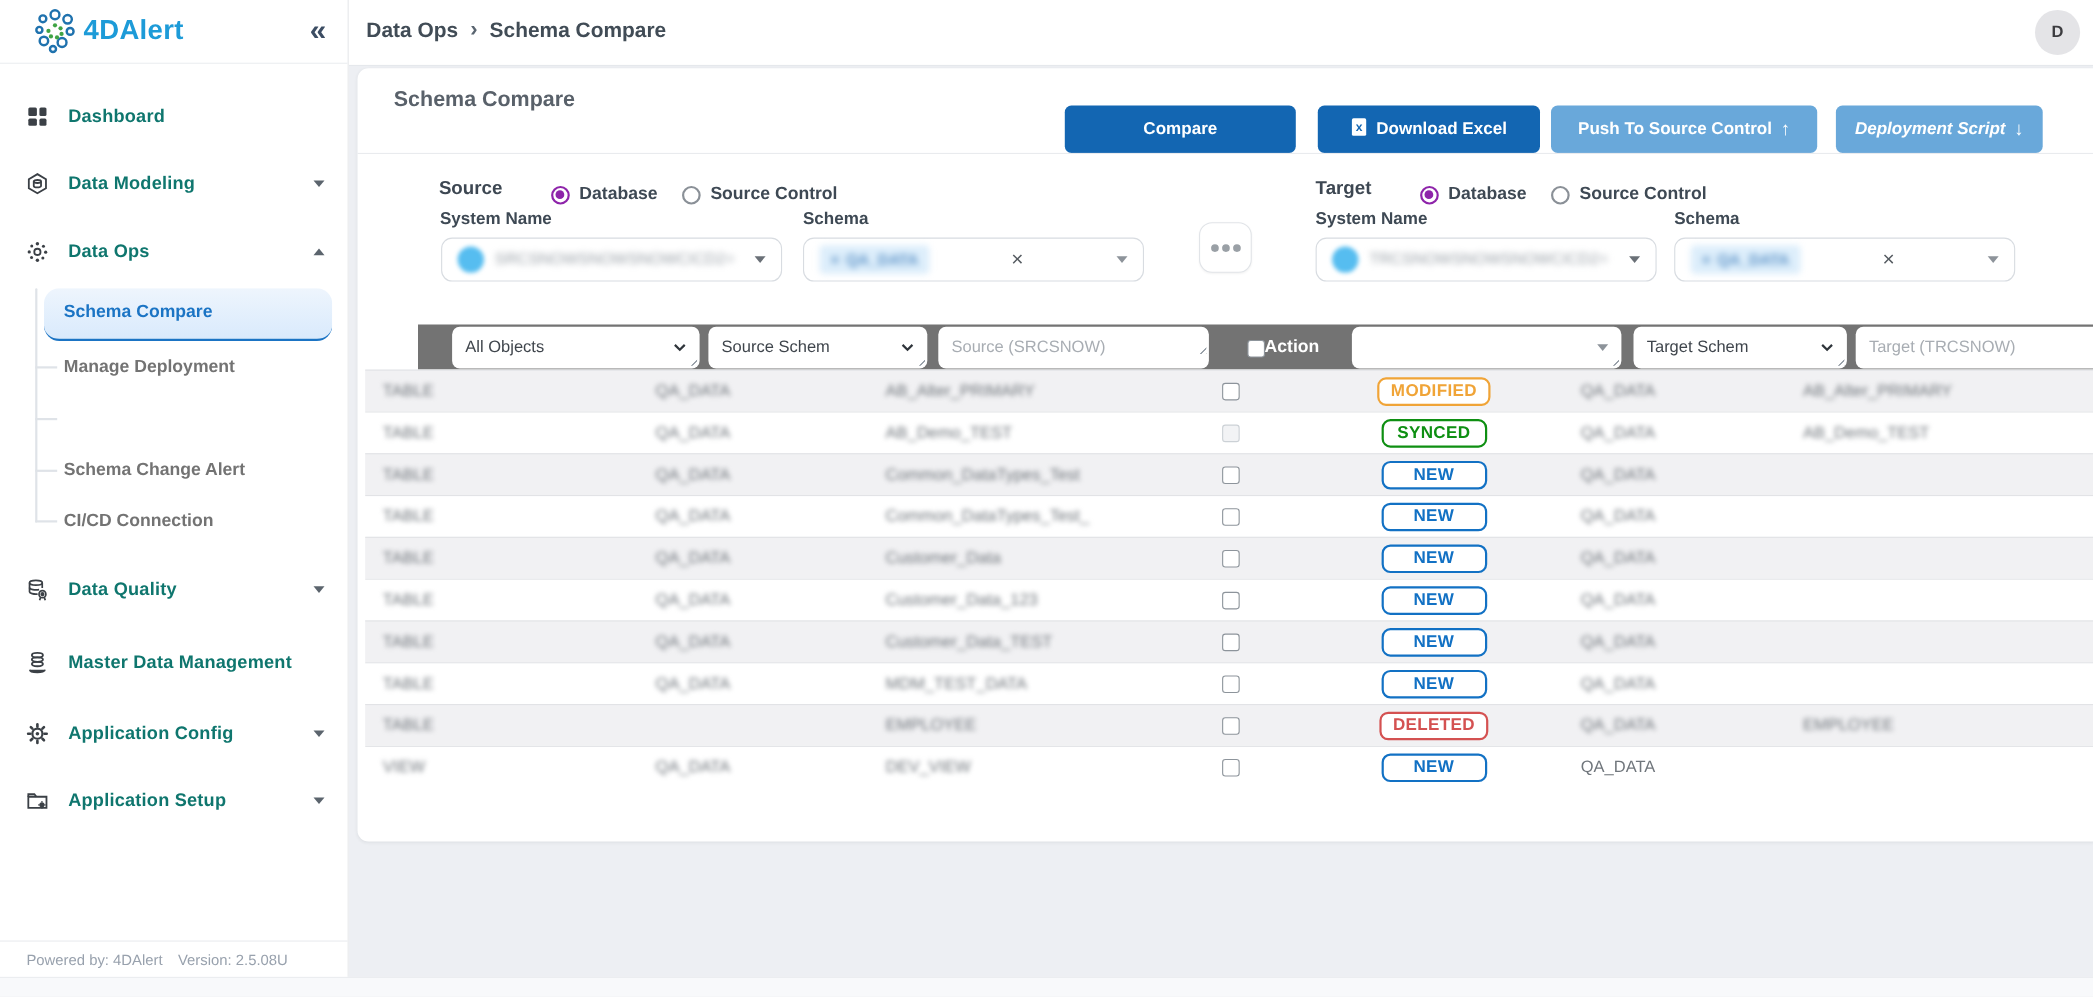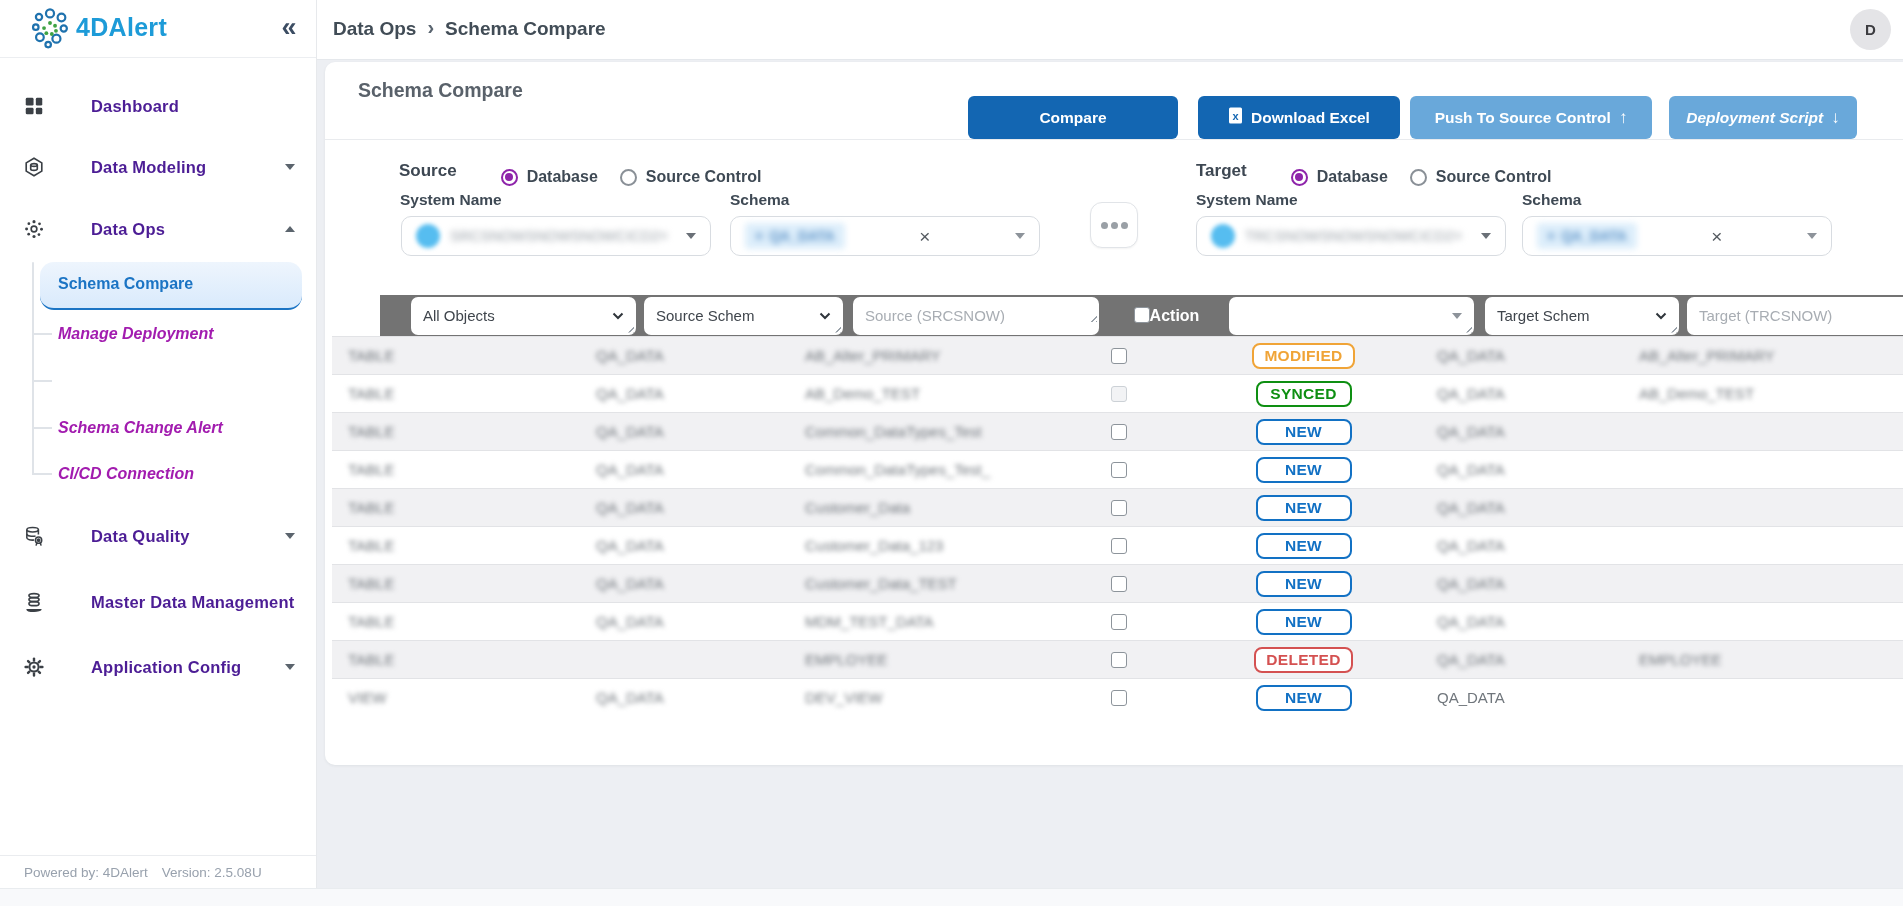--- a/index.html
+++ b/index.html
@@ -9,26 +9,26 @@
   
   .sidebar { position:absolute; left:0; top:0; width:317px; height:888px; background:#fff;
              border-right:1px solid #e7e9ec; z-index:5; }
   .logo-row { position:absolute; left:0; top:0; width:100%; height:58px; border-bottom:1px solid #eceef1; }
   .logo-mark { position:absolute; left:28px; top:7px; }
   .logo-text { position:absolute; left:76px; top:13px; font-size:25px; font-weight:bold; color:#1d9bd8; letter-spacing:.3px; }
   .collapse-btn { position:absolute; left:272px; top:8px; width:34px; height:38px; border:none; background:transparent;
                   font-size:27px; font-weight:bold; color:#3c4d63; cursor:pointer; }
   .nav-item { position:absolute; left:0; width:317px; height:36px; display:flex; align-items:center; cursor:pointer; }
   .nav-item .nicon { position:absolute; left:21px; width:26px; height:26px; display:flex; align-items:center; justify-content:center; }
-  .nav-item .nlabel { position:absolute; left:62px; font-size:16.5px; font-weight:700; color:#4c1d95; letter-spacing:.2px;margin-left:29px; }
+  .nav-item .nlabel { position:absolute; left:62px; font-size:16.5px; font-weight:700; color:#0f766e; letter-spacing:.2px; }
   .nav-caret { position:absolute; right:22px; width:0; height:0; border-left:5px solid transparent; border-right:5px solid transparent; }
   .caret-dn { border-top:6px solid #5b646d; }
   .caret-up { border-bottom:6px solid #5b646d; }
   .sub-item { position:absolute; left:0; width:317px; height:36px; display:flex; align-items:center; cursor:pointer; }
-  .sub-item .slabel { position:absolute; left:58px; font-size:16px; font-weight:600; color:#a21caf;font-style:italic; }
+  .sub-item .slabel { position:absolute; left:58px; font-size:16px; font-weight:600; color:#737373; }
   .sub-pill { position:absolute; left:40px; top:262px; width:262px; height:48px; border-radius:14px;
               background:linear-gradient(180deg,#eef5fd 0%, #d9eafc 100%); border-bottom:2.5px solid #1b74c4; cursor:pointer; }
   .sub-pill .slabel { position:absolute; left:18px; top:13px; font-size:16px; font-weight:700; color:#1b74c4; }
   .tree-line { position:absolute; left:32px; top:262px; width:2px; height:213px; background:#dfe3e8; border-radius:2px; }
   .tree-tick { position:absolute; left:32px; width:20px; height:2px; background:#dfe3e8; }
   .side-footer { position:absolute; left:0; top:855px; width:100%; height:33px; border-top:1px solid #eaecef;
                  display:flex; align-items:center; gap:14px; padding-left:24px; }
   .side-footer span { font-size:13.5px; color:#98a1ad; }
   .bottom-strip { position:absolute; left:0; top:888px; width:1903px; height:18px; background:#f8f9fb; border-top:1px solid #e9ecef; }
 
@@ -76,21 +76,21 @@
               background:#fff; box-shadow:0 1px 2px rgba(0,0,0,.05); display:flex; align-items:center; justify-content:center; gap:3px; cursor:pointer; }
   .more-btn b { width:7px; height:7px; border-radius:50%; background:#9aa0a6; }
 
   
   .tbl { position:absolute; left:7px; top:233px; width:1571px; }
   .thead { height:41px; background:#737373; display:flex; align-items:center;margin-left:48px; }
   .cell { flex:none; }
   .c-type    { width:225px; margin-left:31px; }
   .c-sschema { width:199px; margin-left:8px; }
   .c-sname   { width:246px; margin-left:10px; }
-  .c-action  { width:115px; margin-left:10px; display:flex; justify-content:center; align-items:flex-start; gap:0; }
+  .c-action  { width:115px; margin-left:10px; display:flex; justify-content:center; align-items:flex-end; gap:0; }
   .c-status  { width:245px; margin-left:5px; display:flex; justify-content:center; }
   .c-tschema { width:194px; margin-left:11px; }
   .c-tname   { width:234px; margin-left:8px; }
   .hctrl { position:relative; height:38px; background:#fff; border-radius:7px; display:flex; align-items:center; padding:0 12px;
            font-size:15px; color:#3f454c; width:100%; cursor:pointer; }
   .hctrl.grip::after { content:''; position:absolute; right:2px; bottom:2px; width:9px; height:9px;
            background:repeating-linear-gradient(135deg,#9aa2aa 0 1.5px,transparent 1.5px 4px);
            clip-path:polygon(100% 0,100% 100%,0 100%); }
   .hinput { position:relative; height:38px; width:100%; background:#fff; border:none; border-radius:7px; padding:0 12px;
             font-size:15px; font-family:inherit; color:#3f454c; }
@@ -246,20 +246,37 @@
             <line x1="17" y1="17" x2="18.5" y2="18.5"></line>
           <line x1="5.5" y1="18.5" x2="7" y2="17"></line>
             <line x1="17" y1="7" x2="18.5" y2="5.5"></line>
         </g>
       </svg>
     </span>
     <span class="nlabel">Application Config</span>
     <span class="nav-caret caret-dn"></span>
   </div>
 
+  <div class="nav-item" style="top:710px">
+    <span class="nicon">
+      <svg width="22" height="22" viewBox="0 0 24 24" fill="none" stroke="#3b4046" stroke-width="1.8">
+        <path d="M3,8 v11 h18 v-11 z"></path>
+        <path d="M3,8 v-2.5 h6 l2,2.5"></path>
+        <circle cx="16.5" cy="16" r="2.6" fill="#3b4046" stroke="none"></circle>
+        <g stroke-width="1.6">
+            <line x1="16.5" y1="12.4" x2="16.5" y2="13.4"></line>
+            <line x1="16.5" y1="18.6" x2="16.5" y2="19.6"></line>
+        <line x1="13" y1="16" x2="14" y2="16"></line>
+            <line x1="19" y1="16" x2="20" y2="16"></line>
+          </g>
+      </svg>
+    </span>
+    <span class="nlabel">Application Setup</span>
+    <span class="nav-caret caret-dn"></span>
+  </div>
 
   <div class="side-footer">
     <span>Powered by: 4DAlert</span>
     <span>Version: 2.5.08U</span>
   </div>
 </aside>
 
 <div class="bottom-strip"></div>
 
 <header class="topbar">

